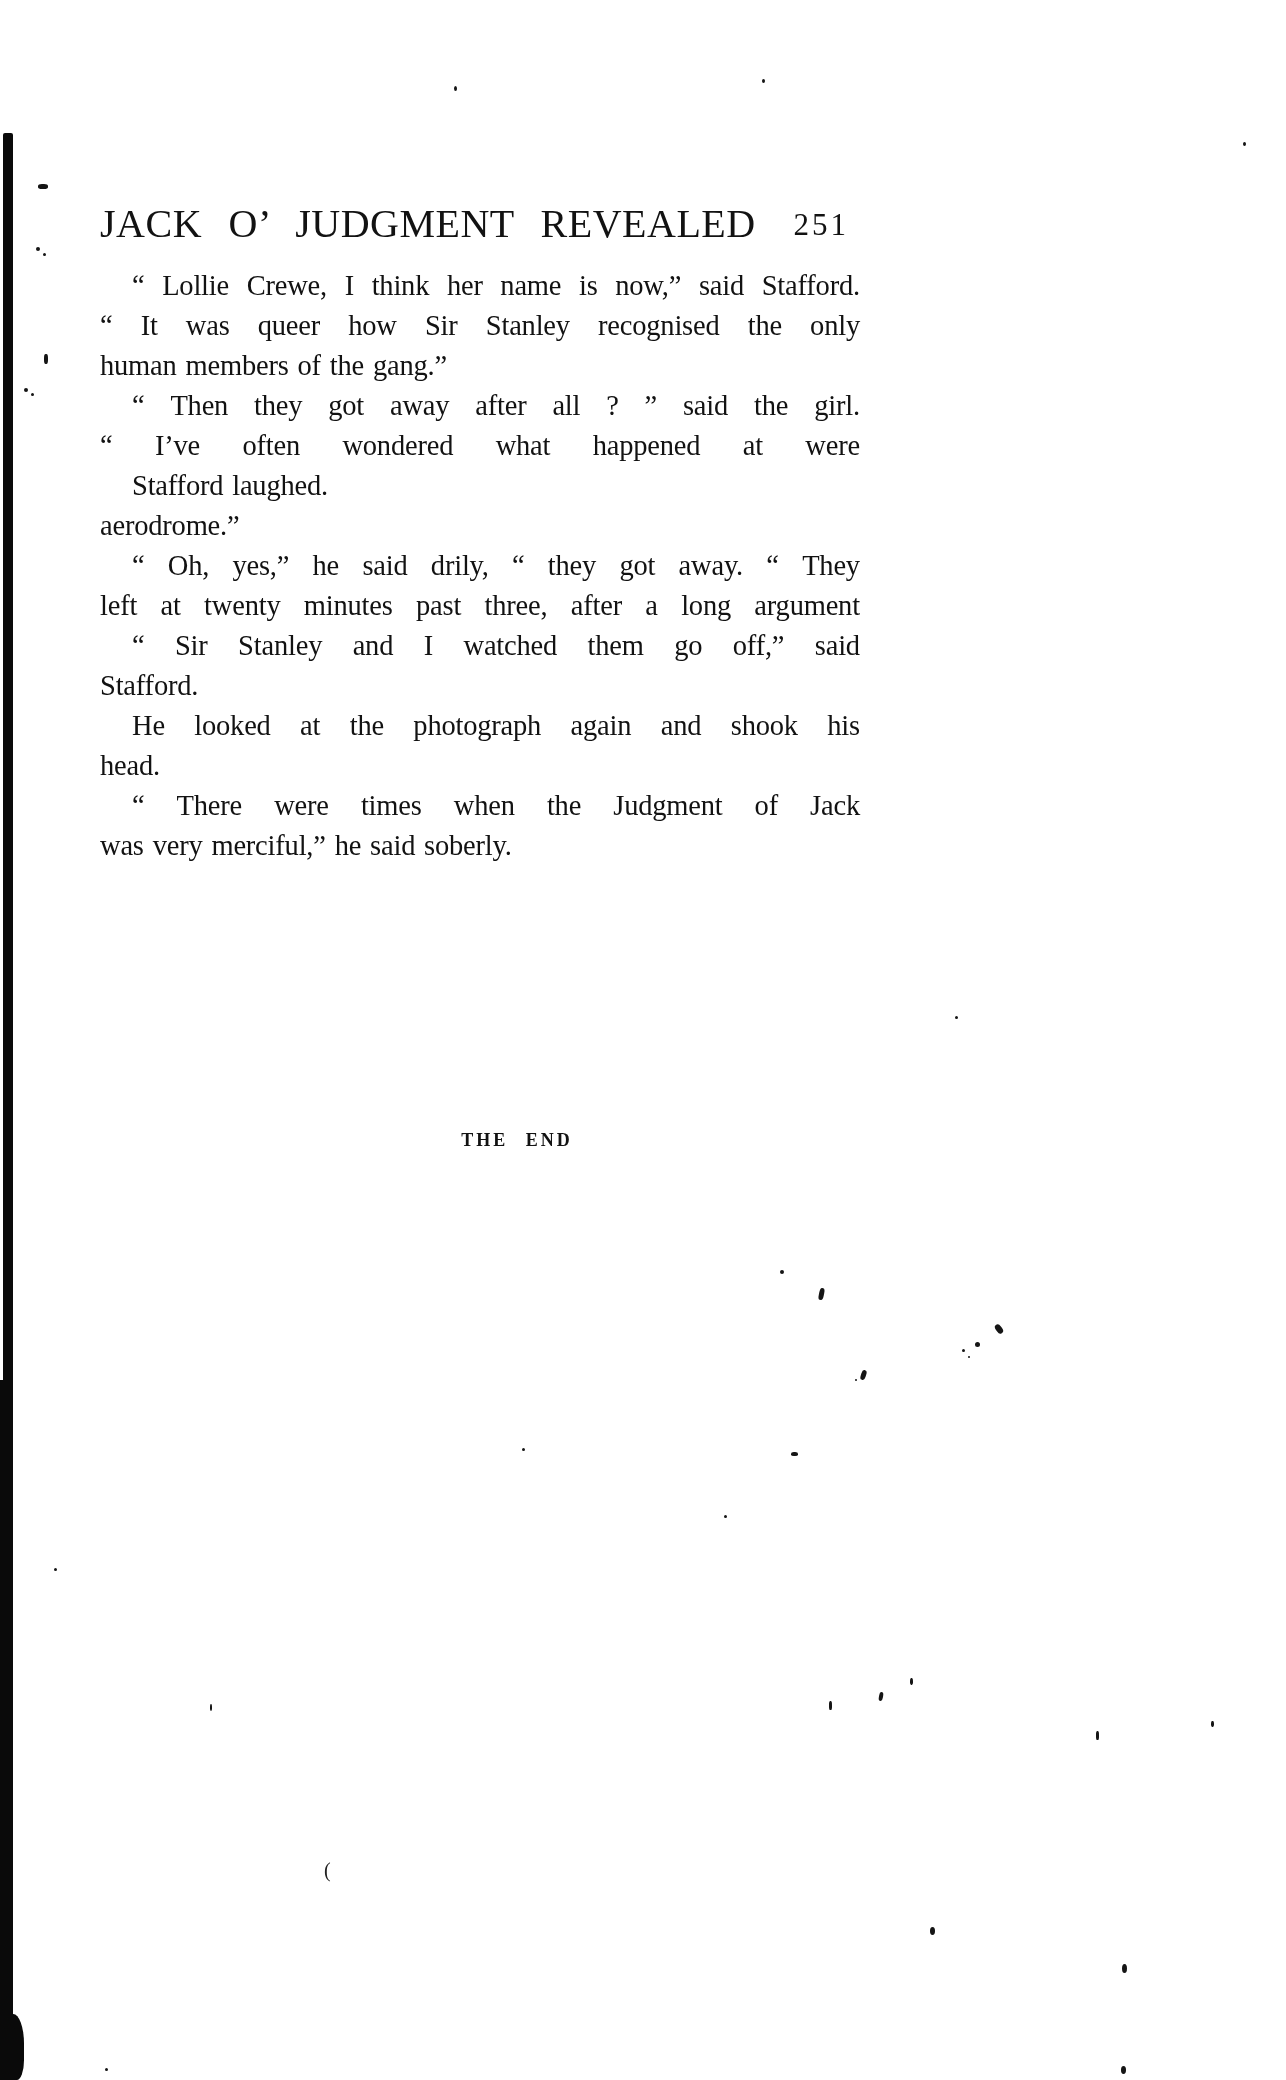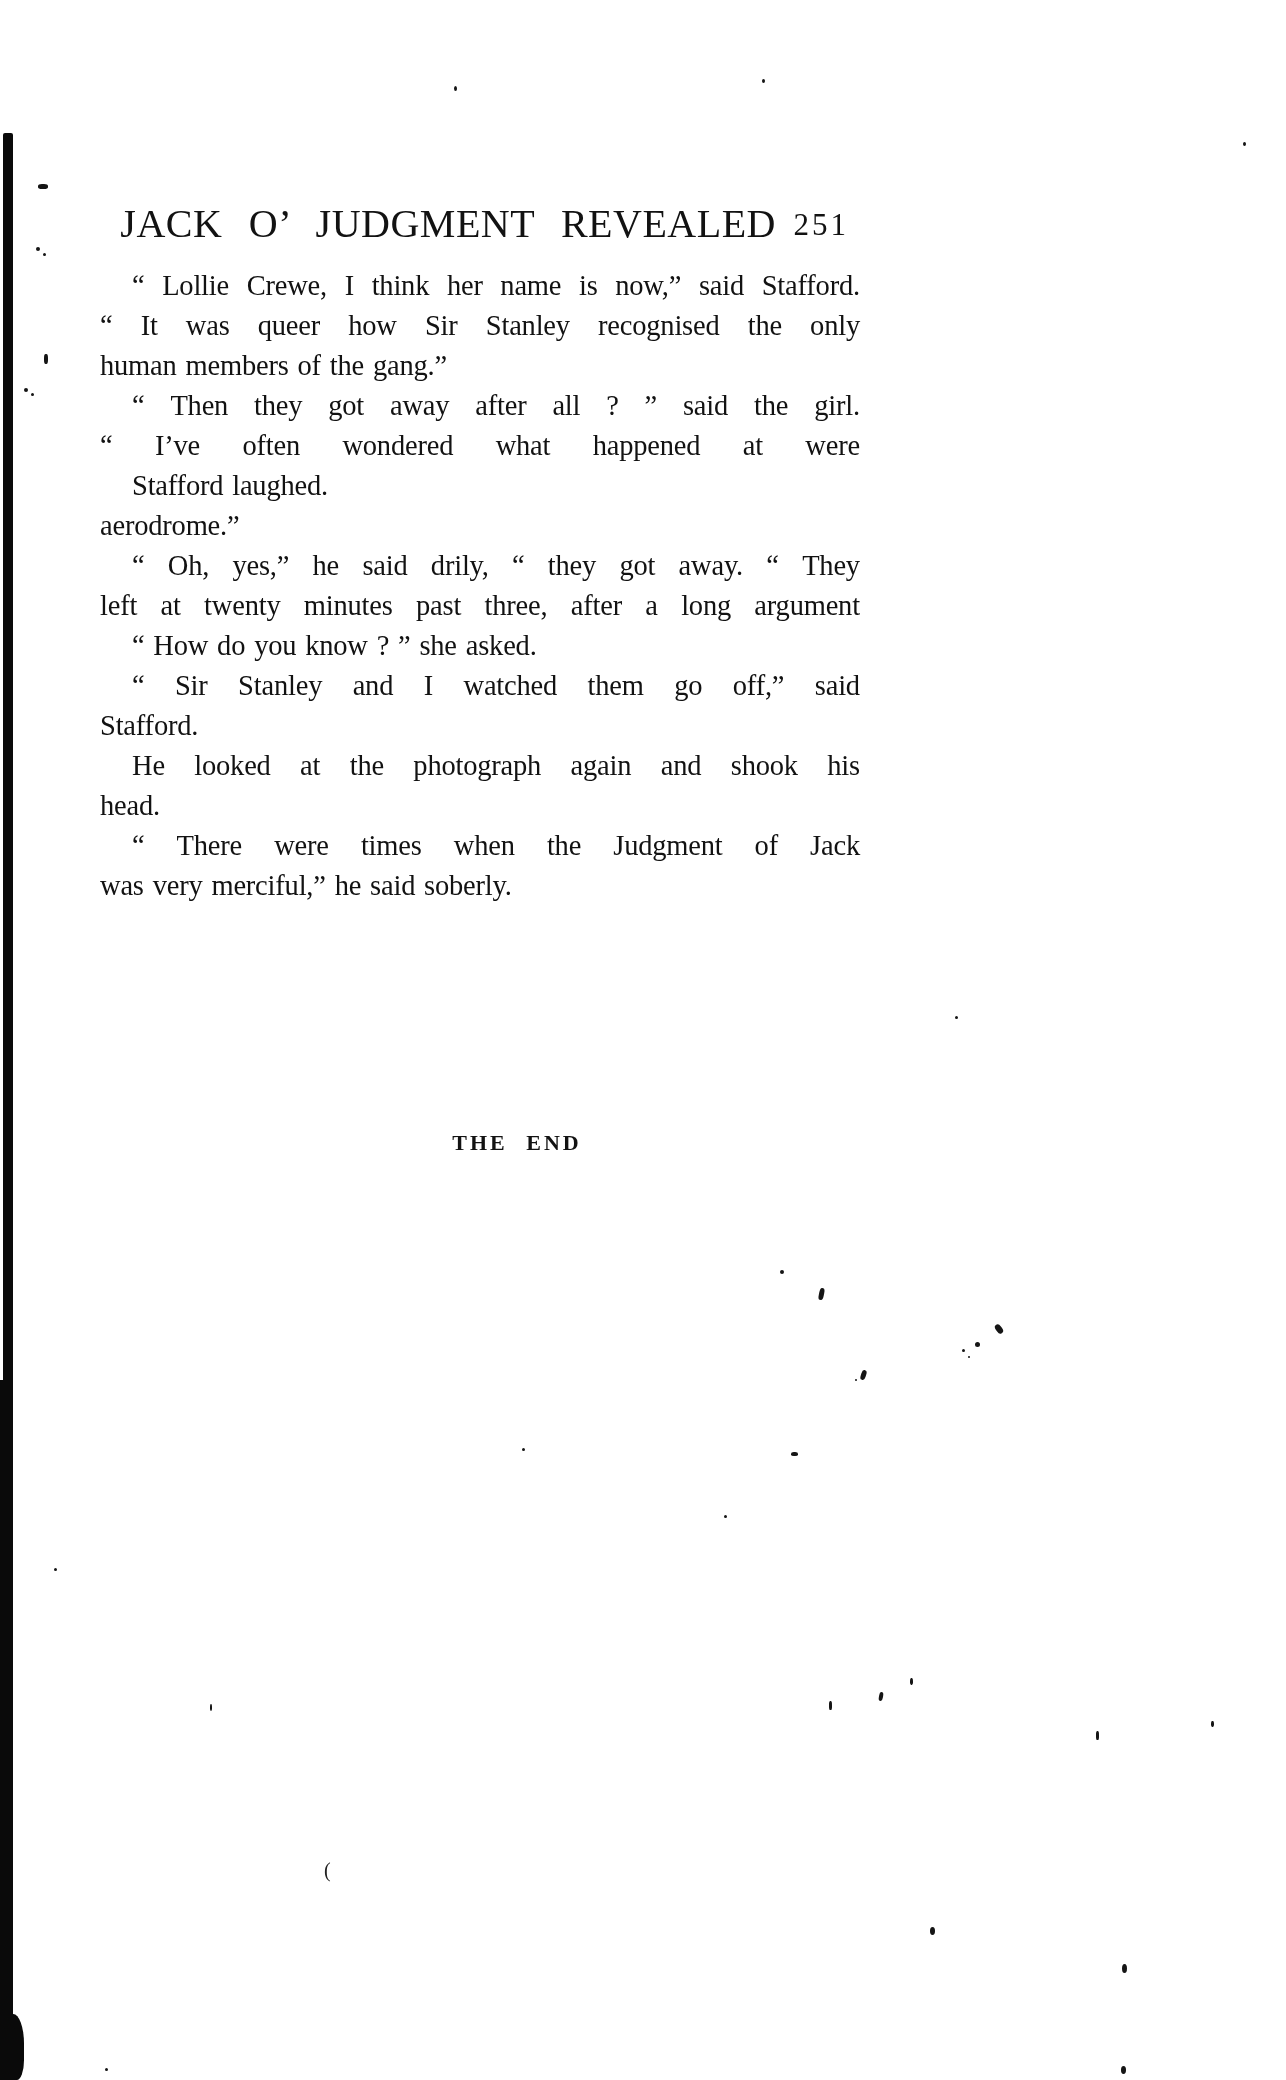--- a/index.html
+++ b/index.html
@@ -12,39 +12,39 @@
     color:#121212;
   }
   
   .binding-bar{position:absolute;left:3px;top:133px;width:10px;height:1947px;background:#0a0a0a;border-radius:2px;}
   .binding-bar2{position:absolute;left:0;top:1380px;width:6px;height:700px;background:#0a0a0a;}
   .binding-blob{position:absolute;left:0;top:2014px;width:24px;height:66px;background:#0a0a0a;border-radius:0 45% 30% 0;}
   
   .header{position:absolute;left:100px;top:198px;width:760px;height:48px;}
   .title{
     position:absolute;left:0;right:84px;bottom:0;
-    text-align:right;white-space:nowrap;
+    text-align:left;white-space:nowrap;
     font-size:40px;line-height:44px;word-spacing:16px;letter-spacing:.5px;
   }
   .pagenum{position:absolute;right:11px;bottom:3px;font-size:31px;letter-spacing:3px;}
   
   .bodytext{position:absolute;left:100px;top:266px;width:760px;}
   .line{
     height:40px;line-height:40px;
     font-size:28.5px;letter-spacing:-0.2px;
     word-spacing:2px;white-space:nowrap;
   }
   .line.indent{padding-left:32px;}
   .line.justify{display:flex;justify-content:space-between;white-space:normal;}
   .line.justify span{display:inline-block;white-space:pre;}
   
   .the-end{
     position:absolute;left:0;top:1130px;width:1034px;
     text-align:center;font-weight:bold;
-    font-size:22px;letter-spacing:3px;word-spacing:10px;font-family:Liberation Serif, serif;
+    font-size:18px;letter-spacing:3px;word-spacing:10px;font-family:Liberation Serif, serif;
   }
   
   .speck{position:absolute;background:#151515;border-radius:50%;}
   .tick{position:absolute;background:#151515;border-radius:40%;}
   .glyphmark{position:absolute;color:#222;font-size:20px;line-height:20px;}
 </style>
 </head>
 <body>
 
 <div class="page">
@@ -130,21 +130,20 @@
         <span>at</span>
         <span>twenty</span>
         <span>minutes</span>
         <span>past</span>
         <span>three,</span>
         <span>after</span>
         <span>a</span>
         <span>long</span>
         <span>argument</span>
       </div>
-      <div class="line indent">“ How do you know ? ” she asked.</div>
       <div class="line indent justify">
         <span>“</span>
         <span>Sir</span>
         <span>Stanley</span>
         <span>and</span>
         <span>I</span>
         <span>watched</span>
         <span>them</span>
         <span>go</span>
         <span>off,”</span>

